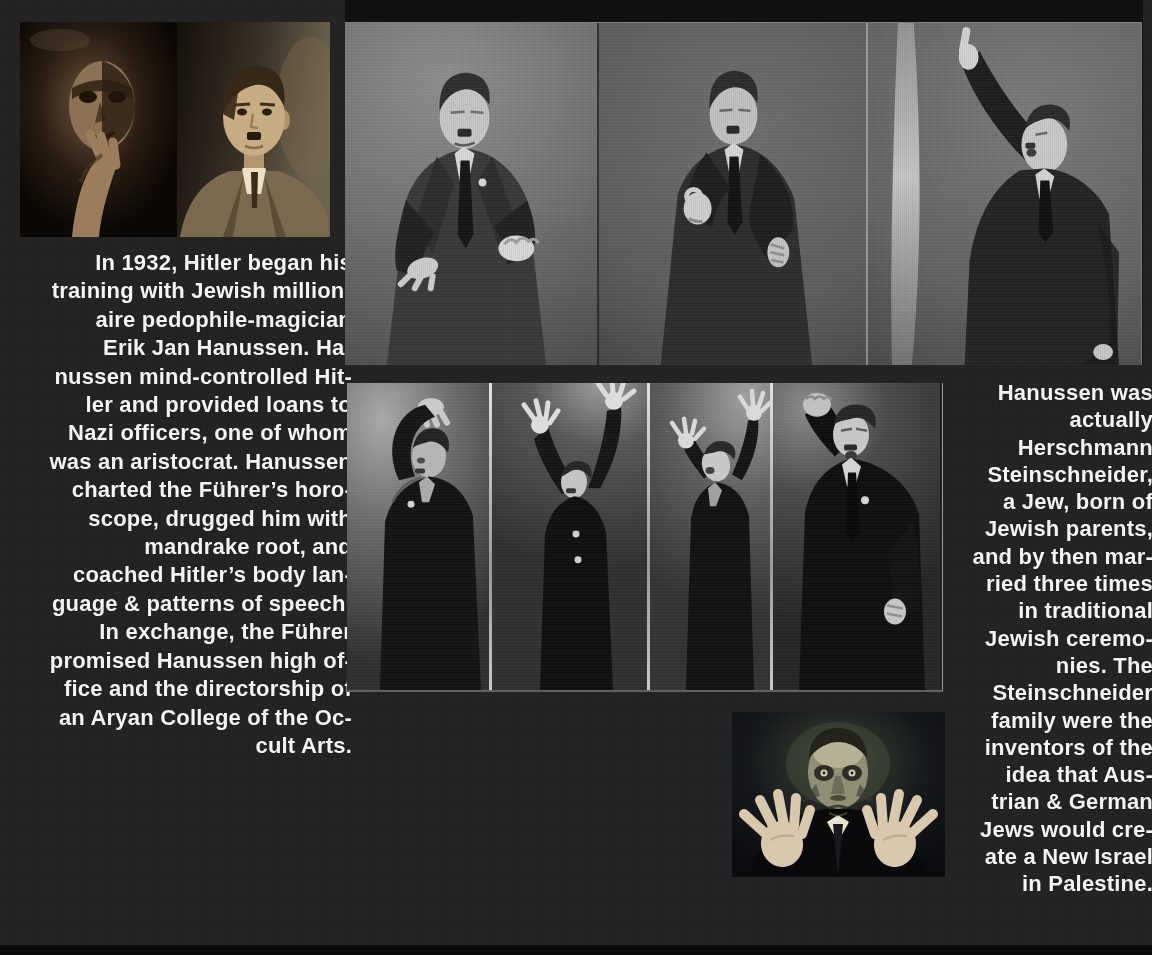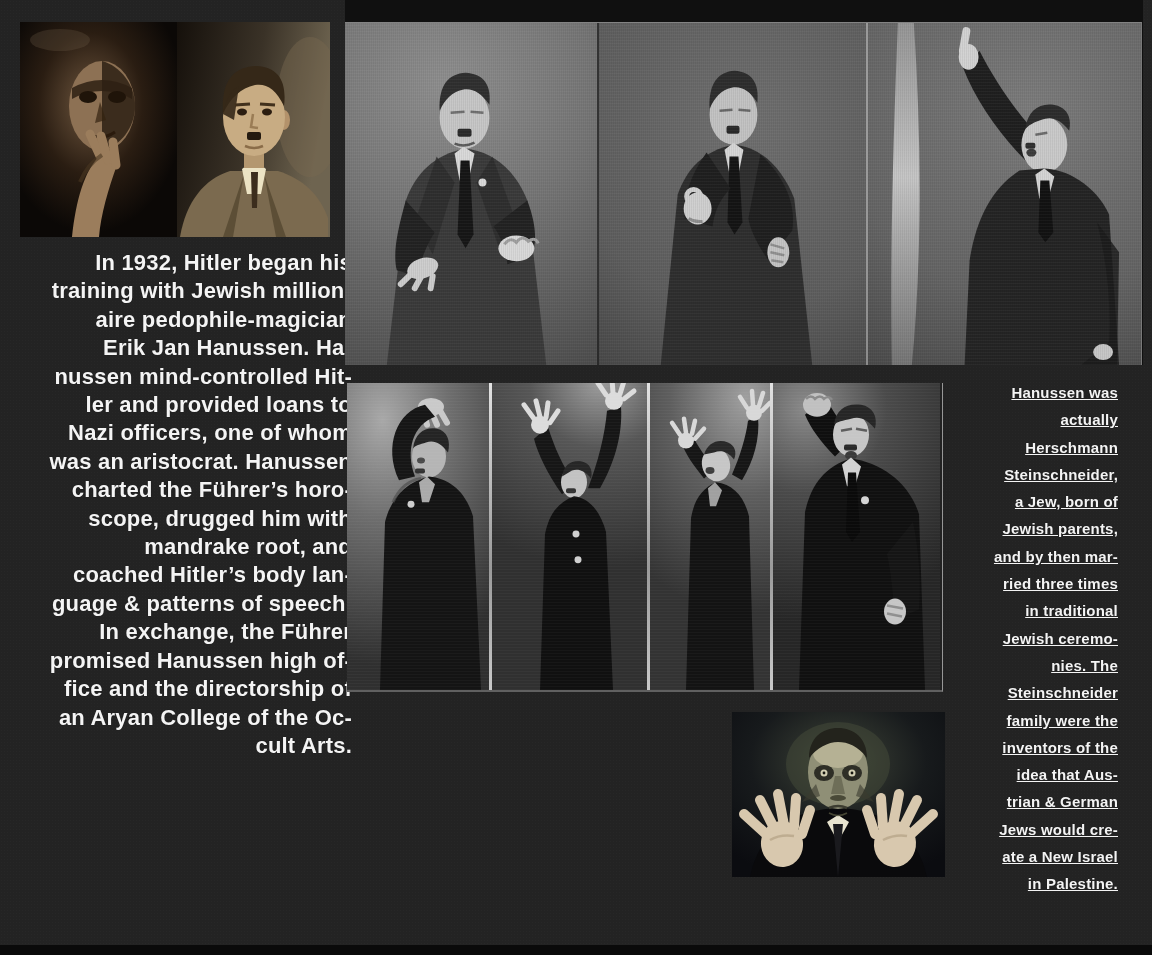--- a/index.html
+++ b/index.html
@@ -10,21 +10,21 @@
     background-size:3px 3px;
     font-family:"Liberation Sans","DejaVu Sans",sans-serif;
     text-align:right;
   }
   .textblock{
     position:absolute;color:#f4f4f4;font-weight:700;
     white-space:pre-line;letter-spacing:.2px;
     text-shadow:0 0 1px rgba(0,0,0,.6);
   }
   .intro-text{left:20px;top:249px;width:332px;font-size:22px;line-height:28.4px;}
-  .side-text{left:918px;top:379px;width:200px;font-size:15px;line-height:27.3px;text-decoration:underline;}
+  .side-text{left:953px;top:379px;width:200px;font-size:22px;line-height:27.3px;}
   .photo{position:absolute;overflow:hidden;}
   .photo svg{display:block;position:absolute;left:0;top:0;width:100%;height:100%;}
   
   .portrait-pair{left:20px;top:22px;width:310px;height:215px;background:#0d0a07;}
   
   .top-montage{left:345px;top:0;width:798px;height:365px;background:#101010;}
   .tm-photo{
     position:absolute;left:0;top:22px;width:797px;height:343px;
     display:flex;
     border-top:1px solid rgba(225,225,225,.55);

